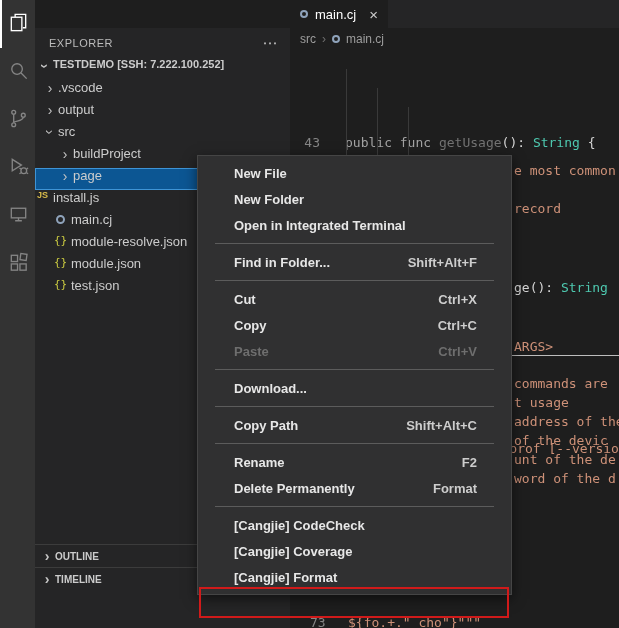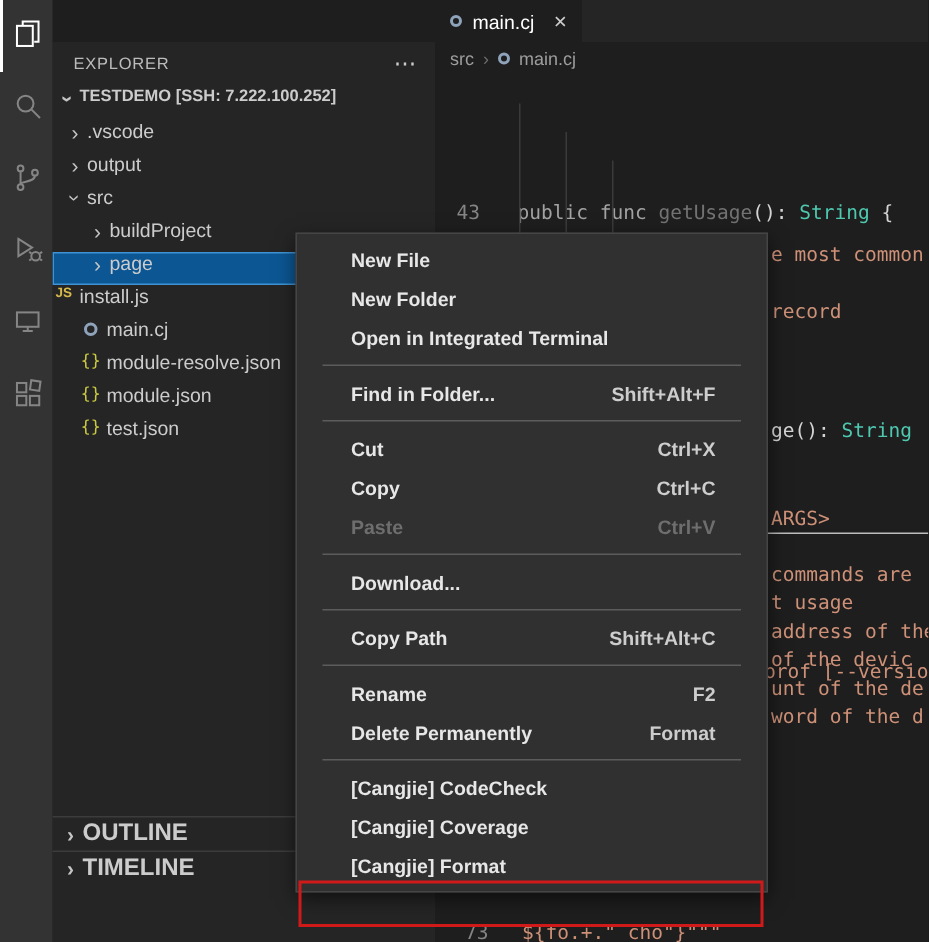--- a/index.html
+++ b/index.html
@@ -26,21 +26,21 @@
   .chev{display:inline-block;width:16px;text-align:center;flex:none;color:#c5c5c5;font-size:14px;}
   .chev::before{content:"\203A";display:inline-block;}
   .chev.exp::before{transform:rotate(90deg);}
   .fic{width:15px;text-align:center;flex:none;margin-right:3px;}
   .badge-js{color:#d7ba4a;font-weight:bold;font-size:9px;}
   .badge-json{color:#cbcb41;font-size:11px;font-family:"DejaVu Sans Mono",monospace;}
   .cj-circle{width:9px;height:9px;border-radius:50%;border:2px solid #8fa3bb;box-sizing:border-box;
              display:inline-block;margin:0 auto;}
   .panels{position:absolute;left:0;top:516px;width:100%;}
   .panel-row{height:22px;display:flex;align-items:center;border-top:1px solid #3c3c3c;
-             font-size:16px;font-weight:bold;color:#cccccc;padding-left:4px;cursor:pointer;}
+             font-size:10px;font-weight:bold;color:#cccccc;padding-left:4px;cursor:pointer;}
 
   
   .editor{position:absolute;left:290px;top:0;width:329px;height:100%;background:#1e1e1e;z-index:1;}
   .tabbar{height:28px;background:#252526;display:flex;}
   .tab{background:#1e1e1e;display:flex;align-items:center;padding:0 10px;gap:7px;color:#ffffff;
        cursor:pointer;}
   .tab-close{color:#cccccc;font-size:15px;margin-left:6px;cursor:pointer;}
   .breadcrumb{height:22px;display:flex;align-items:center;gap:6px;font-size:12px;color:#9d9d9d;
               padding-left:10px;}
   .bc-sep::before{content:"\203A";color:#6e6e6e;}

